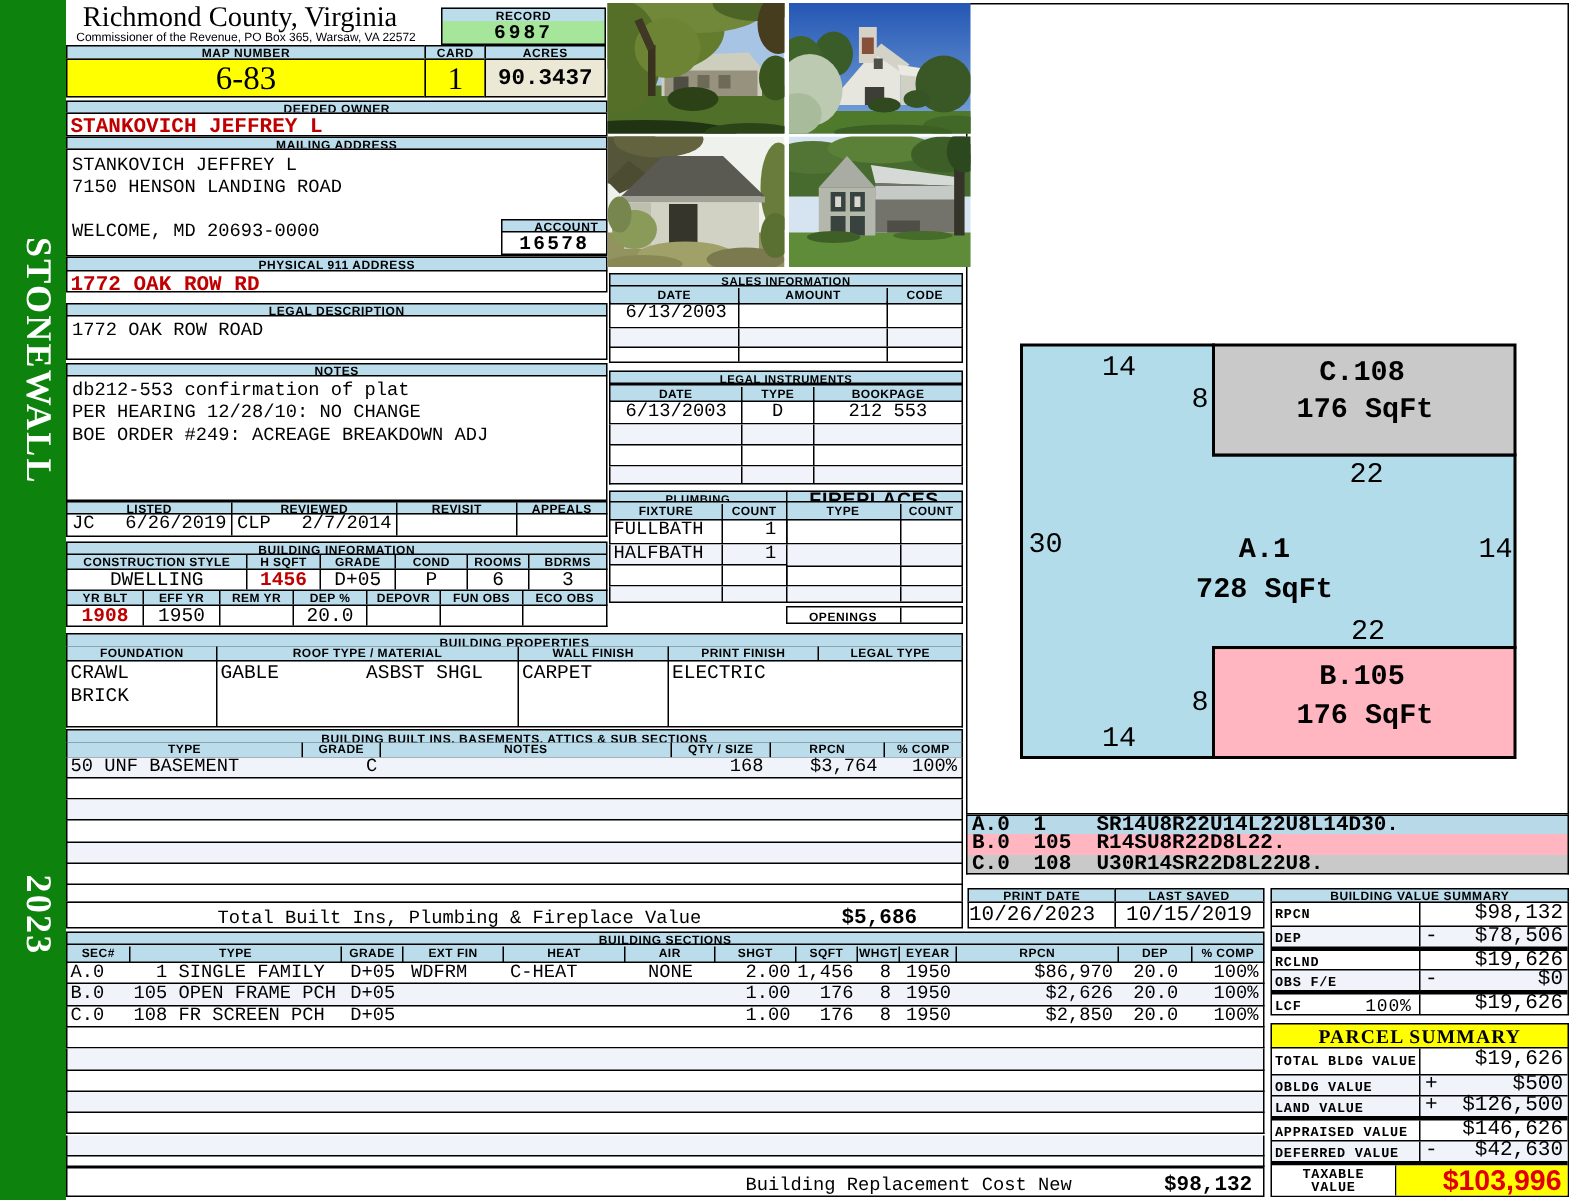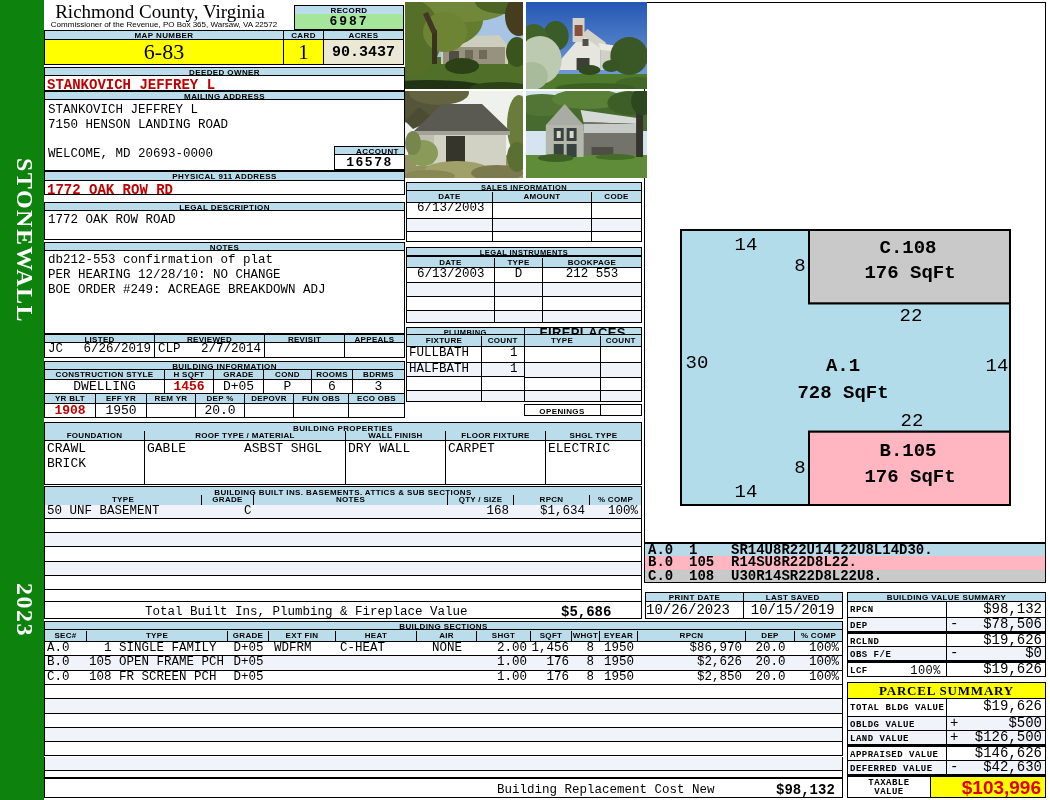--- a/index.html
+++ b/index.html
@@ -118,29 +118,28 @@
         <div style="flex:1;"></div>
       </div>
     </div>
 
 <div class="b bar" style="left:44px;top:422px;width:598px;height:10px;line-height:9px;">BUILDING PROPERTIES</div>
 <div class="b hrow" style="left:44px;top:431px;width:598px;height:10px;border-top:none;">
   <div class="cells" style="height:100%;">
         <div style="width:100px;">FOUNDATION</div>
         <div style="width:201px;">ROOF TYPE / MATERIAL</div>
         <div style="width:100px;">WALL FINISH</div>
-        <div style="width:100px;">FLOOR FIXTURE</div>
-        <div style="flex:1;">SHGL TYPE</div>
+        <div style="width:100px;">PRINT FINISH</div>
+        <div style="flex:1;">LEGAL TYPE</div>
       </div>
     </div>
 <div class="b vrow" style="left:44px;top:440px;width:598px;height:45px;font-size:13px;">
   <div class="cells" style="height:100%;line-height:15px;">
     <div style="width:100px;padding:1px 0 0 2px;">CRAWL<br>BRICK</div>
     <div style="width:201px;padding:1px 0 0 2px;position:relative;">GABLE<span style="position:absolute;left:99px;top:1px;">ASBST SHGL</span></div>
-    <div style="width:100px;padding:1px 0 0 2px;">DRY WALL</div>
     <div style="width:100px;padding:1px 0 0 2px;">CARPET</div>
     <div style="flex:1;padding:1px 0 0 2px;">ELECTRIC</div>
       </div>
     </div>
 
 <div class="b bar" style="left:44px;top:486px;width:598px;height:10px;line-height:9px;">BUILDING BUILT INS, BASEMENTS, ATTICS &amp; SUB SECTIONS</div>
 <div class="b hrow" style="left:44px;top:495px;width:598px;height:11px;border-top:none;">
   <div class="cells" style="height:100%;">
         <div style="width:157px;">TYPE</div>
         <div style="width:52px;">GRADE</div>
@@ -149,21 +148,21 @@
         <div style="width:76px;">RPCN</div>
         <div style="flex:1;">% COMP</div>
       </div>
     </div>
 <div class="b vrow tint nb" style="left:44px;top:505px;width:598px;height:14px;">
   <div class="cells" style="height:100%;line-height:13px;">
     <div style="width:157px;padding-left:2px;">50 UNF BASEMENT</div>
         <div style="width:52px;padding-left:42px;">C</div>
         <div style="width:194px;"></div>
         <div style="width:66px;text-align:right;padding-right:5px;">168</div>
-        <div style="width:76px;text-align:right;padding-right:5px;">$1,634</div>
+        <div style="width:76px;text-align:right;padding-right:5px;">$3,764</div>
         <div style="flex:1;text-align:right;padding-right:3px;">100%</div>
       </div>
     </div>
 <div class="b vrow nb" style="left:44px;top:519.0px;width:598px;height:14.2px;">
       <div class="cells" style="height:100%;">
         <div style="width:157px;"></div>
         <div style="width:52px;"></div>
         <div style="width:194px;"></div>
         <div style="width:66px;"></div>
         <div style="width:76px;"></div>

